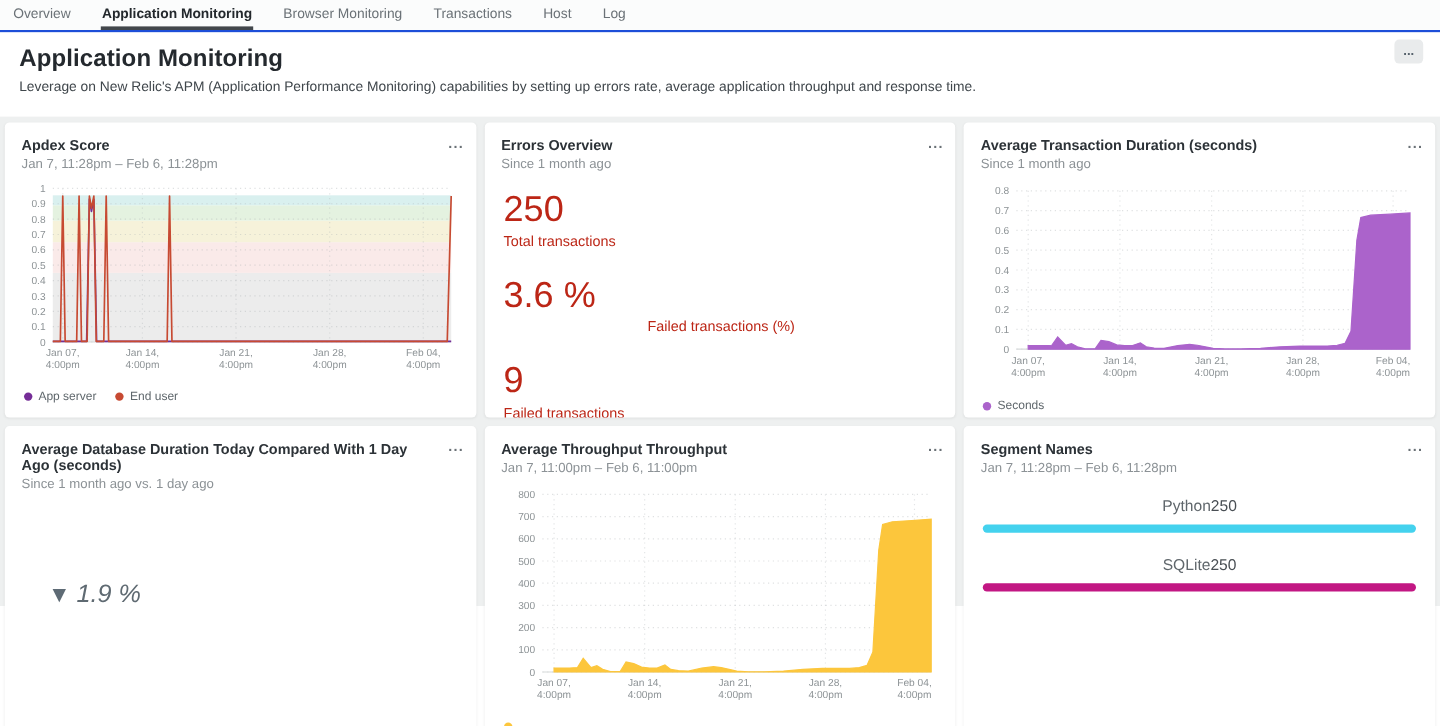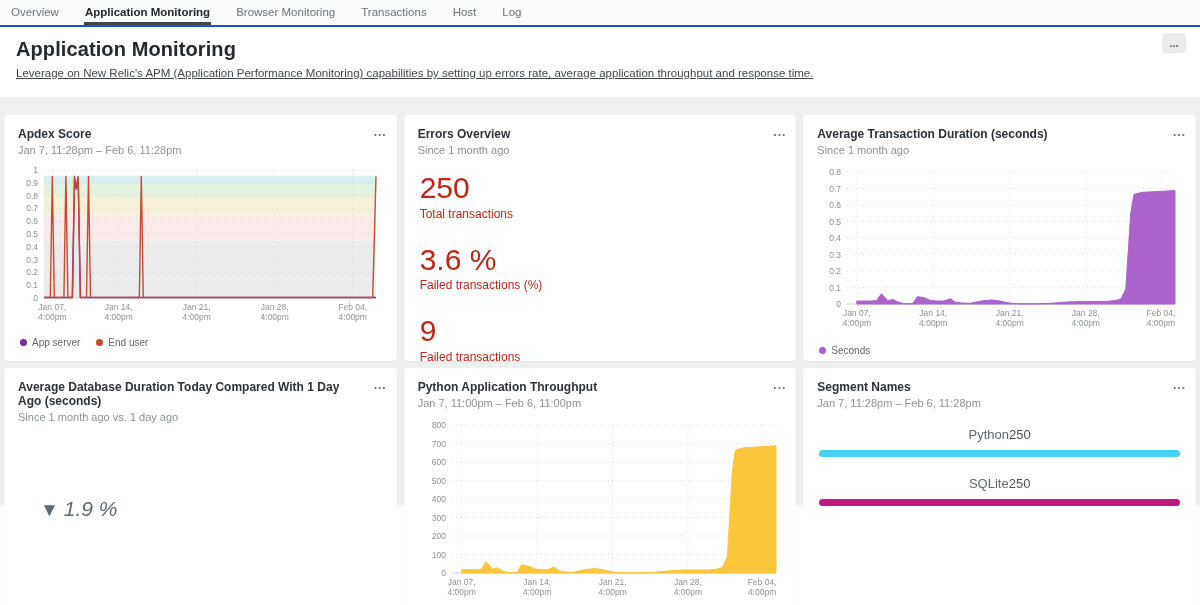--- a/index.html
+++ b/index.html
@@ -10,27 +10,27 @@
   
   .tabbar { display:flex; align-items:stretch; gap:24px; padding:0 0 0 10px;
     background:#fbfcfc; border-bottom:2px solid #1d4ed8; height:27px; }
   .tab { font-size:11.5px; color:#6b7277; display:flex; align-items:center;
     padding:2px 1px 0 1px; cursor:pointer; border-bottom:3px solid transparent; }
   .tab.active { color:#23282c; font-weight:700; border-bottom-color:#42474b; }
 
   
   .header { background:#ffffff; padding:11px 16px 16px 16px; position:relative; height:70px; }
   .page-title { font-size:20px; font-weight:700; color:#24292e; letter-spacing:.1px; }
-  .page-subtitle { margin-top:6px; font-size:11.5px; color:#40474c;text-decoration:underline; }
+  .page-subtitle { margin-top:6px; font-size:11.5px; color:#40474c; }
   .header-menu-btn { position:absolute; right:14px; top:6px; width:24px; height:20px;
     background:#e9ebec; border:none; border-radius:4px; color:#55606a;
     font-size:11px; font-weight:700; line-height:10px; cursor:pointer; }
 
   
-  .grid { background:#eef0f0; padding:18px 4px; display:grid;
+  .grid { background:#eef0f0; padding:5px 4px; display:grid;
     grid-template-columns:repeat(3,1fr); grid-template-rows:246px 262px; gap:7px;
     height:408px; }
   .card { background:#ffffff; border-radius:4px; padding:12px 14px;
     box-shadow:0 1px 2px rgba(0,0,0,.05); position:relative; min-width:0; overflow:hidden; }
   .card-title { font-size:12px; font-weight:700; color:#2c3237; padding-right:26px; }
   .card-subtitle { margin-top:3px; font-size:11px; color:#8c9296; }
   .card-menu-btn { position:absolute; right:10px; top:10px; background:none; border:none;
     color:#6a7176; font-size:12px; font-weight:700; letter-spacing:1px; cursor:pointer; }
 
   
@@ -147,21 +147,21 @@
     <div class="card-title">Errors Overview</div>
     <div class="card-subtitle">Since 1 month ago</div>
     <button class="card-menu-btn">...</button>
     <div class="metrics">
       <div class="metric">
         <div class="metric-value" style="color: rgb(188, 38, 22);">250</div>
         <div class="metric-label" style="color: rgb(188, 38, 22);">Total transactions</div>
       </div>
       <div class="metric">
         <div class="metric-value" style="color: rgb(188, 38, 22);">3.6 %</div>
-        <div class="metric-label" style="color: rgb(188, 38, 22);">Failed transactions (%)</div>
+        <div class="metric-label" style="color: rgb(188, 38, 22); text-align: center;">Failed transactions (%)</div>
       </div>
       <div class="metric">
         <div class="metric-value" style="color: rgb(188, 38, 22);">9</div>
         <div class="metric-label" style="color: rgb(188, 38, 22);">Failed transactions</div>
       </div>
     </div>
   </section>
 
   <section class="card">
     <div class="card-title">Average Transaction Duration (seconds)</div>
@@ -216,21 +216,21 @@
     <div class="card-title">Average Database Duration Today Compared With 1 Day Ago (seconds)</div>
     <div class="card-subtitle">Since 1 month ago vs. 1 day ago</div>
     <button class="card-menu-btn">...</button>
     <div class="bignum-row">
       <span class="delta-triangle">▼</span>
       <span class="delta-value">1.9 %</span>
     </div>
   </section>
 
   <section class="card">
-    <div class="card-title">Python Application Throughput</div>
+    <div class="card-title">Average Throughput Throughput</div>
     <div class="card-subtitle">Jan 7, 11:00pm – Feb 6, 11:00pm</div>
     <button class="card-menu-btn">...</button>
     <div class="chart-wrap"><svg viewBox="0 0 364 186" width="364" height="186">
           <line x1="43.72" x2="43.72" y1="8" y2="156" stroke="#aeb4b6" stroke-opacity="0.35" stroke-dasharray="1 3" stroke-width="1"></line>
           <line x1="119.212" x2="119.212" y1="8" y2="156" stroke="#aeb4b6" stroke-opacity="0.35" stroke-dasharray="1 3" stroke-width="1"></line>
           <line x1="194.704" x2="194.704" y1="8" y2="156" stroke="#aeb4b6" stroke-opacity="0.35" stroke-dasharray="1 3" stroke-width="1"></line>
           <line x1="269.87199999999996" x2="269.87199999999996" y1="8" y2="156" stroke="#aeb4b6" stroke-opacity="0.35" stroke-dasharray="1 3" stroke-width="1"></line>
           <line x1="344.068" x2="344.068" y1="8" y2="156" stroke="#aeb4b6" stroke-opacity="0.35" stroke-dasharray="1 3" stroke-width="1"></line>
           <line x1="34" x2="358" y1="8" y2="8" stroke="#aeb4b6" stroke-opacity="0.4" stroke-dasharray="1 3" stroke-width="1"></line>
           <text x="28" y="11" text-anchor="end" font-size="8.5" fill="#8d9396">800</text>

